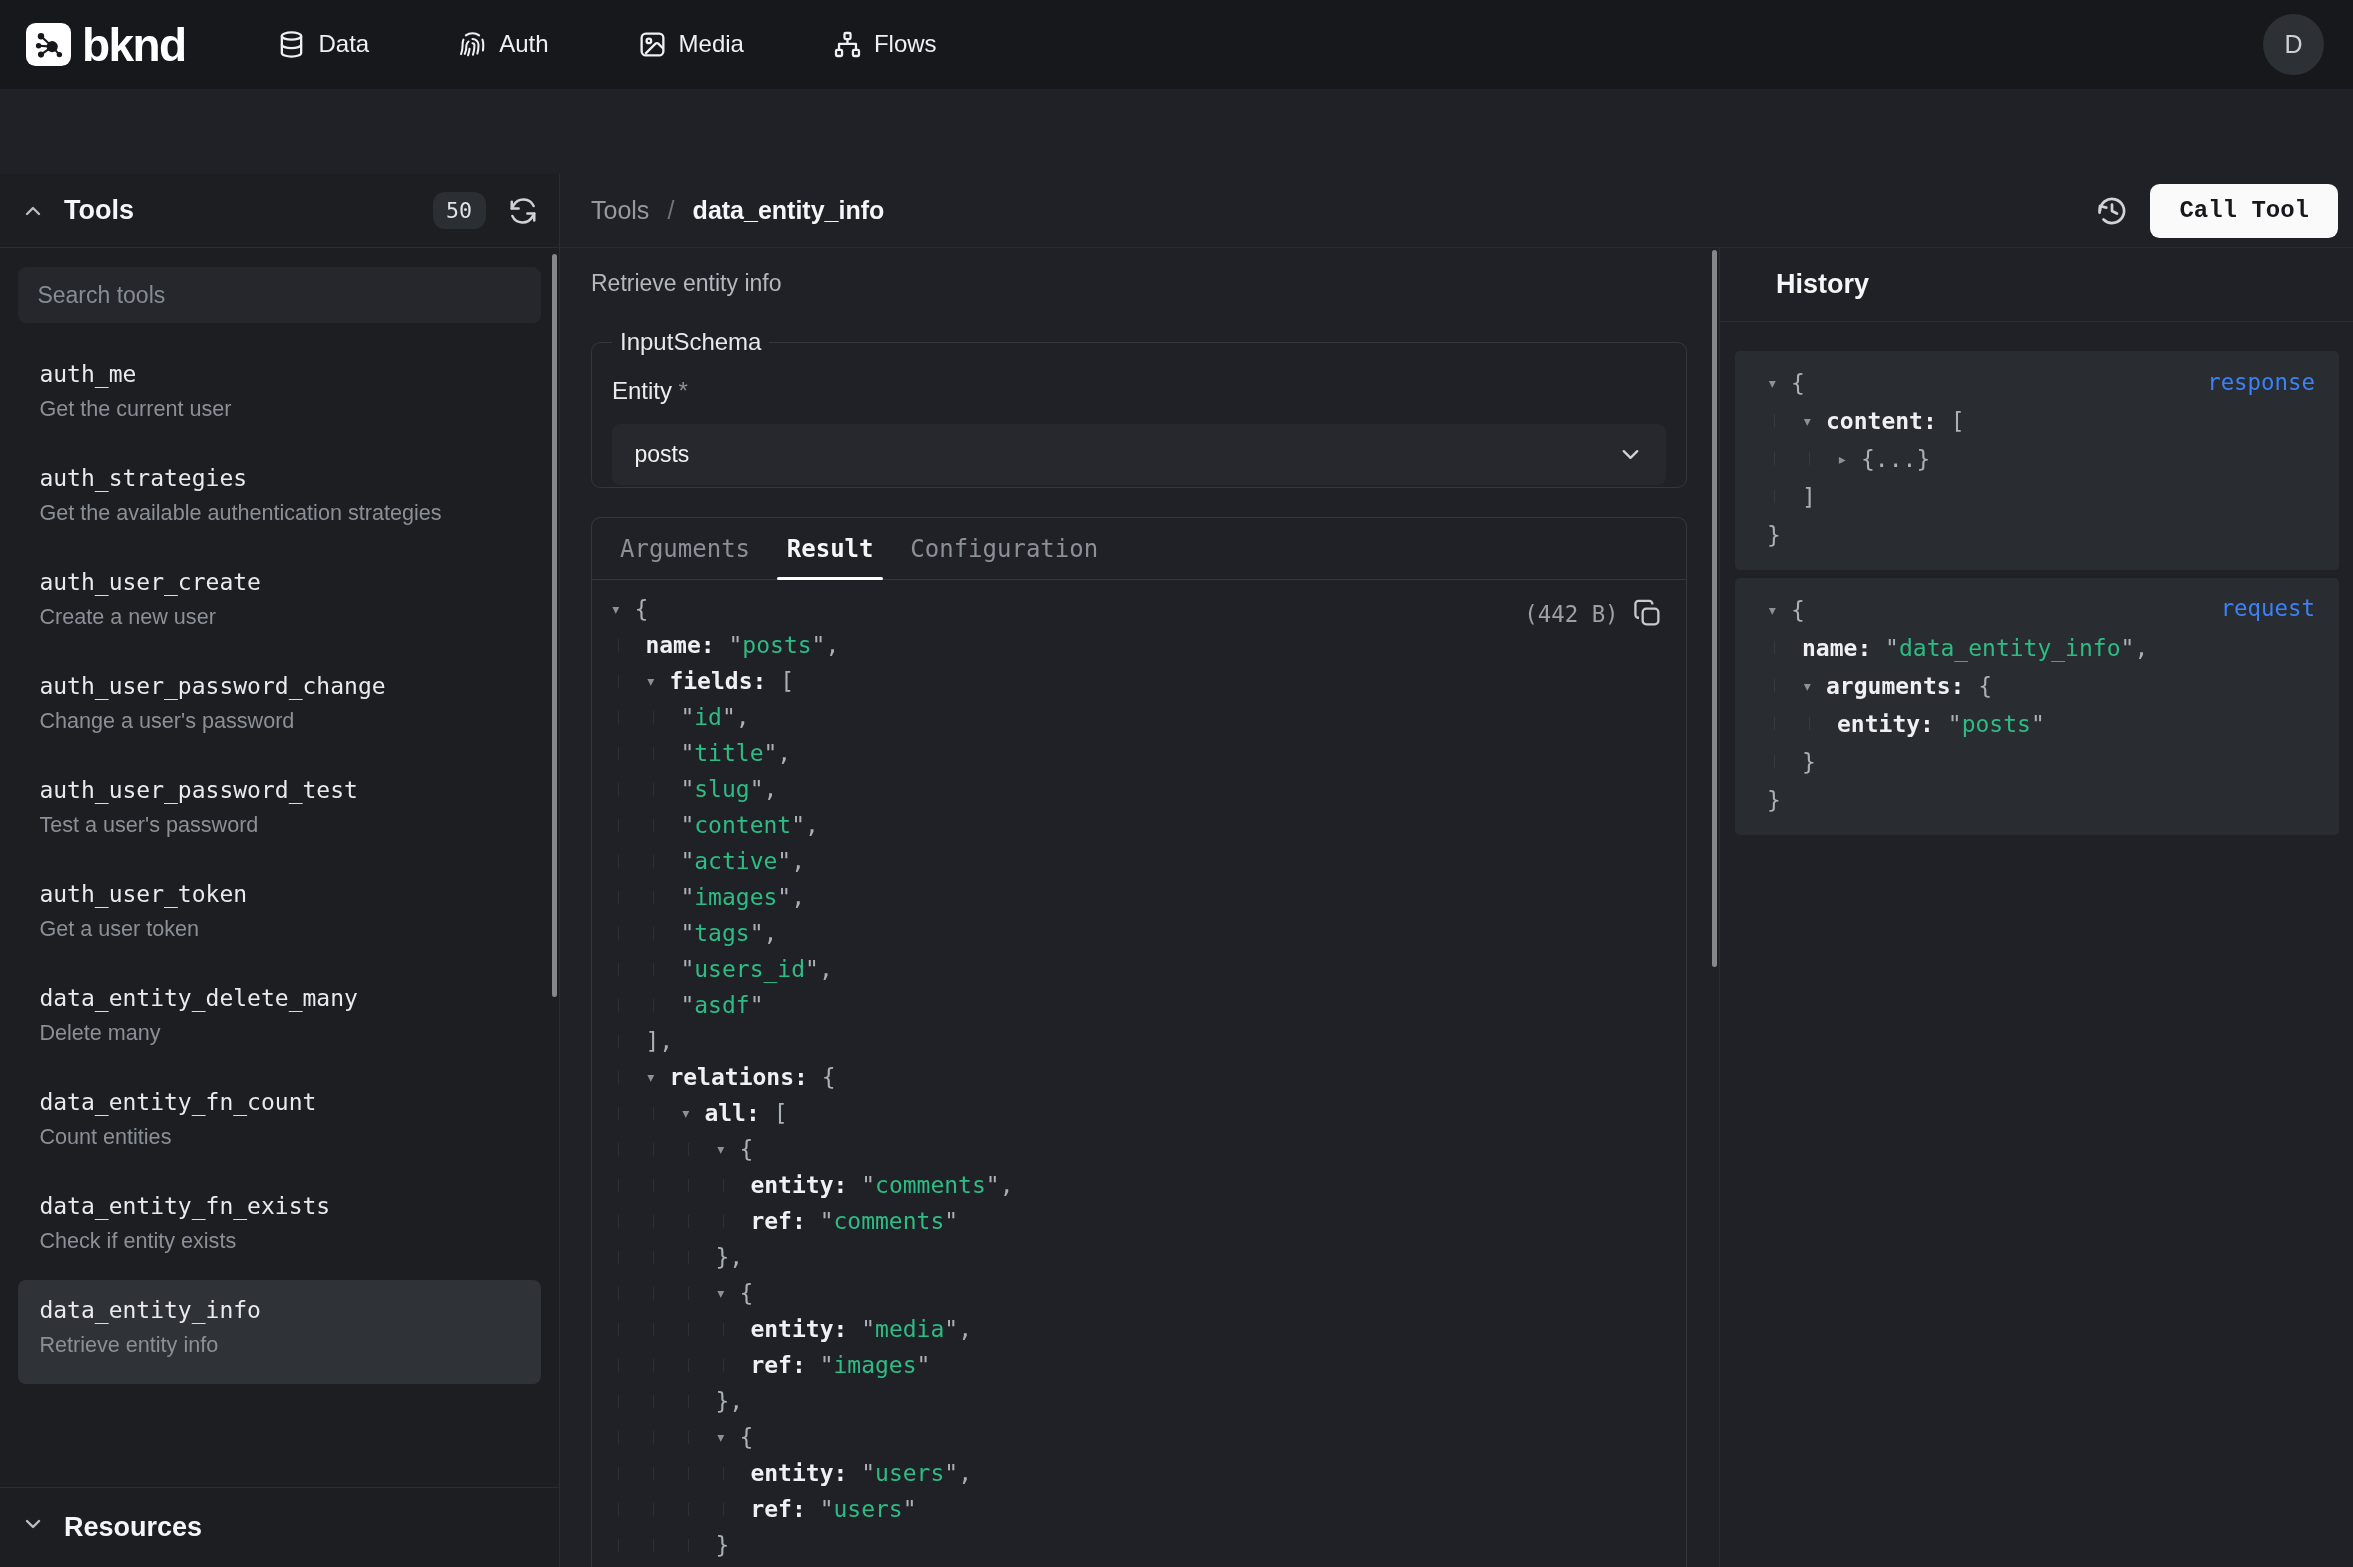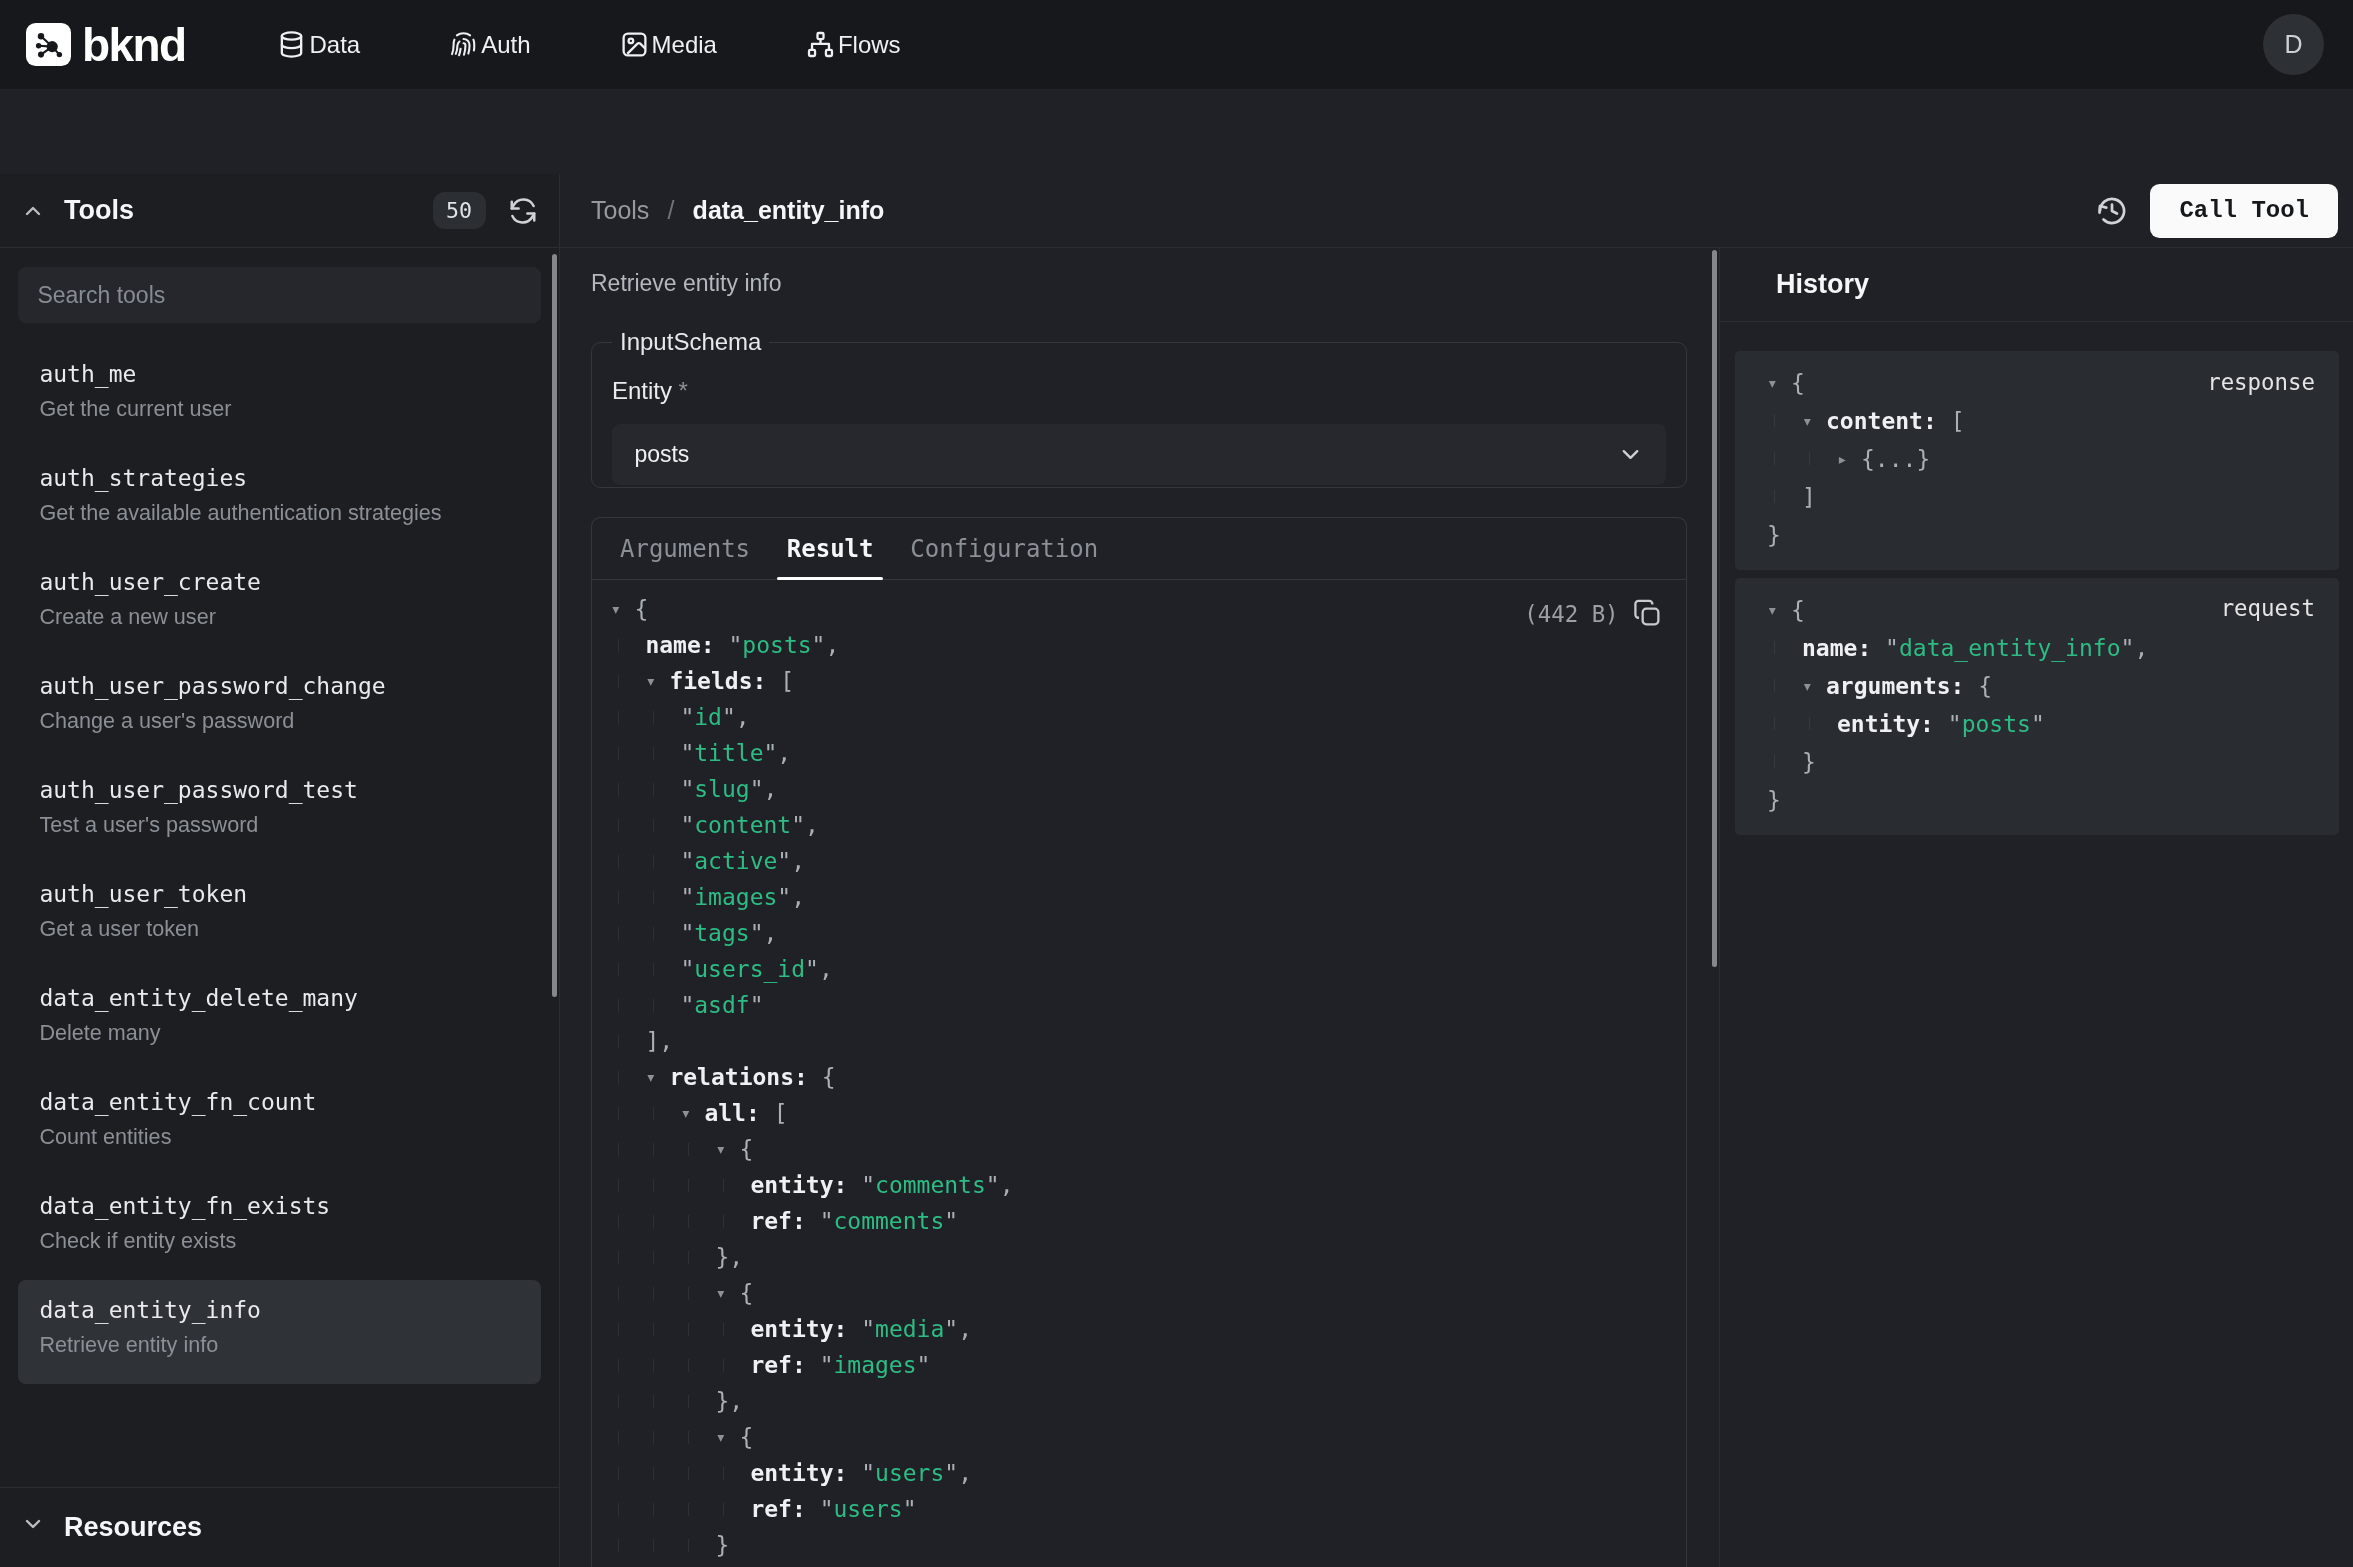--- a/index.html
+++ b/index.html
@@ -16,21 +16,21 @@
   .screen{position:relative;width:2354px;height:1568px;overflow:hidden;
     background:var(--bg-main);font-family:var(--sans);color:var(--txt)}
 
   
   .topnav{position:absolute;left:0;top:0;width:100%;height:90px;background:var(--bg-top);
     display:flex;align-items:center;border-bottom:0.8px solid #222428}
   .logo{display:flex;align-items:center;gap:11px;margin-left:26px}
   .logo-mark{width:45px;height:43px;background:#fff;border-radius:9.6px;display:flex;align-items:center;justify-content:center}
   .logo-text{font-size:46px;font-weight:800;color:#fff;letter-spacing:-1.6px}
   .nav-items{display:flex;align-items:center;margin-left:92px;gap:89px}
-  .nav-item{display:flex;align-items:center;gap:3px;cursor:pointer}
+  .nav-item{display:flex;gap:12px;cursor:pointer}
   .nav-item svg{stroke:#eef0f2}
   .nav-label{font-size:24px;font-weight:500;color:#eef0f2}
   .avatar{position:absolute;right:30px;top:14.4px;width:61px;height:61px;border-radius:50%;
     background:#2d3034;display:flex;align-items:center;justify-content:center;
     font-size:25px;color:#ced2d7;font-weight:500}
 
   
   .mcpbar{position:absolute;left:0;top:90px;width:100%;height:84px;background:var(--bg-top);
     display:flex;align-items:center;border-bottom:0.8px solid var(--border-soft)}
   .mcp-icon{margin-left:37px;display:flex}
@@ -109,21 +109,21 @@
   .sg-s{color:var(--green)}
   .sg-p{color:var(--punct)}
 
   
   .history{flex:1;position:relative;background:var(--bg-main)}
   .history-header{height:74px;border-bottom:0.8px solid var(--border-soft);display:flex;align-items:center;padding-left:56px}
   .history-title{font-size:27px;font-weight:700;color:var(--white)}
   .history-body{padding:29px 15px 0}
   .hist-card{position:relative;background:var(--card);border-radius:4.8px;padding:12.8px 0 16px 32px;margin-bottom:8px}
   .hist-card .jline{height:38px;font-size:23px}
-  .hist-label{position:absolute;top:17.6px;right:24px;font-family:var(--mono);font-size:22.4px;color:#e5e5e5}
+  .hist-label{position:absolute;top:17.6px;right:24px;font-family:var(--mono);font-size:22.4px;color:#3b82f6}
 
   svg{display:block}
 </style>
 </head>
 <body>
 
 <div class="screen">
 
   <div class="topnav">
     <div class="logo">

